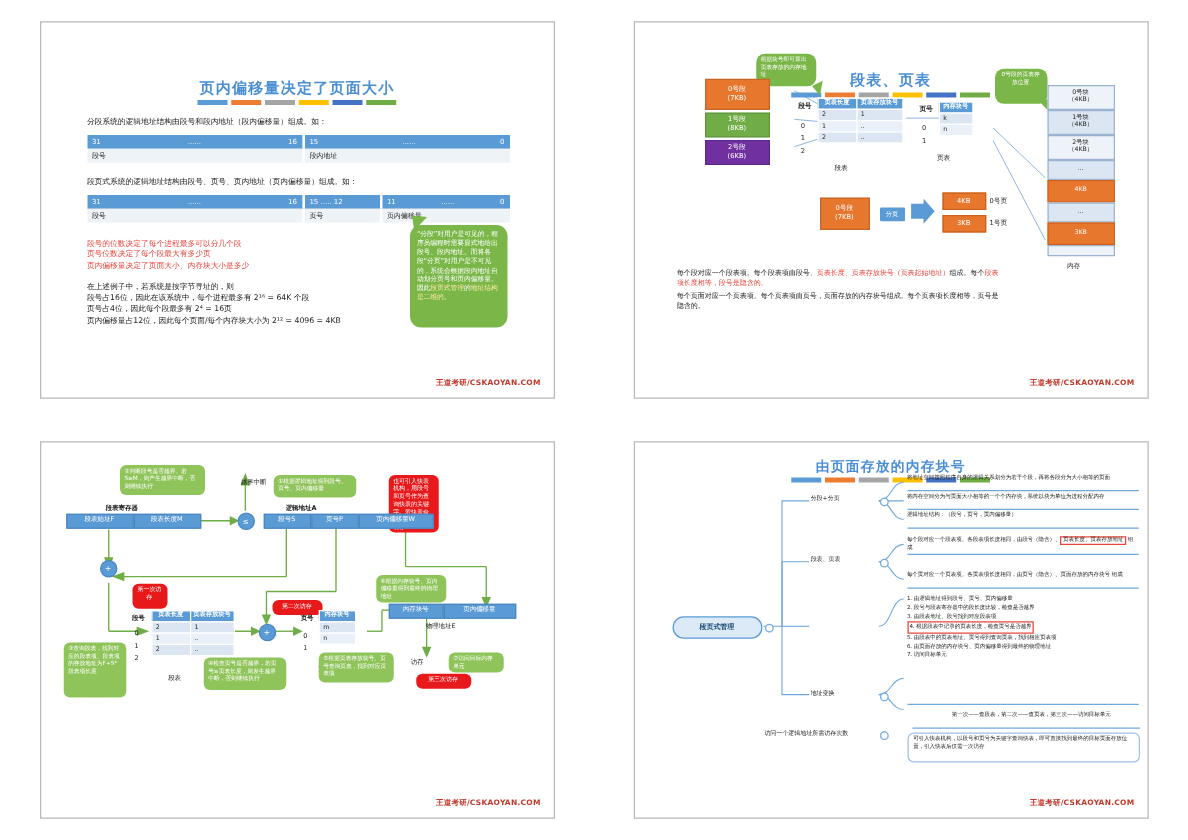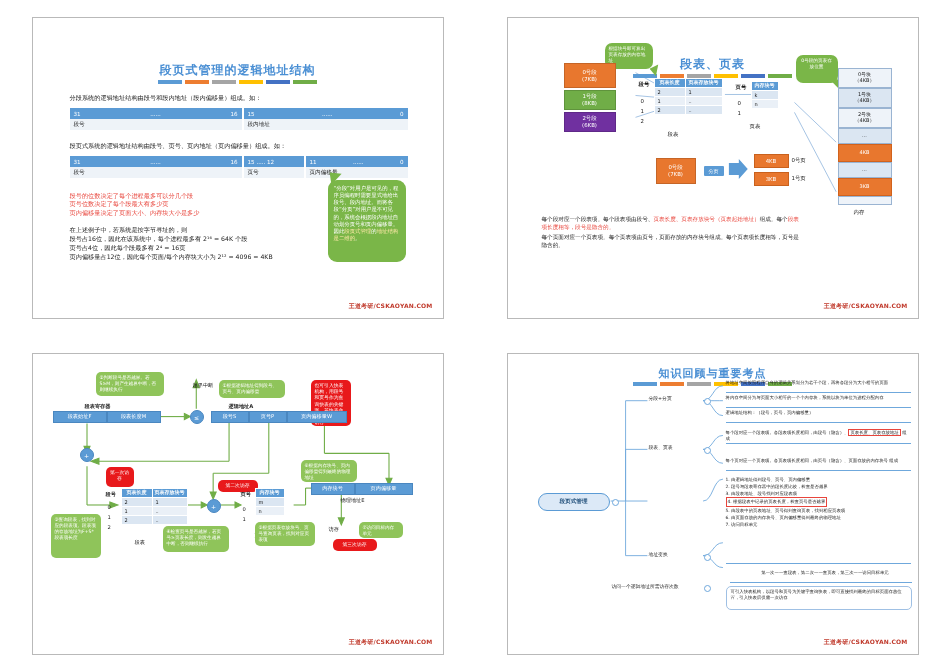--- a/index.html
+++ b/index.html
@@ -118,21 +118,21 @@
 </head>
 <body>
 
 <div class="page">
  <div class="grid">
 
   <div class="cell">
    <div class="slide s1">
     <div class="slide-inner">
 
-      <div class="title" style="top:44px;font-size:12px;">段页式管理的逻辑地址结构</div>
+      <div class="title" style="top:44px;font-size:12px;">页内偏移量决定了页面大小</div>
       <div class="title-rule" style="top:62px;">
         <i style="background:#5b9bd5"></i>
               <i style="background:#ed7d31"></i>
               <i style="background:#a5a5a5"></i>
         <i style="background:#ffc000"></i>
               <i style="background:#4472c4"></i>
               <i style="background:#70ad47"></i>
       </div>
 
       <div class="para" style="left:37px;top:76px;">分段系统的逻辑地址结构由段号和段内地址（段内偏移量）组成。如：</div>
@@ -455,21 +455,21 @@
 
       <div class="footer">王道考研/CSKAOYAN.COM</div>
     </div>
    </div>
   </div>
 
   <div class="cell">
    <div class="slide s4">
     <div class="slide-inner">
 
-      <div class="title" style="top:12px;font-size:11px;">知识回顾与重要考点</div>
+      <div class="title" style="top:12px;font-size:11px;">由页面存放的内存块号</div>
       <div class="title-rule" style="top:28px;">
         <i style="background:#5b9bd5"></i>
               <i style="background:#ed7d31"></i>
               <i style="background:#a5a5a5"></i>
         <i style="background:#ffc000"></i>
               <i style="background:#4472c4"></i>
               <i style="background:#70ad47"></i>
       </div>
 
       <svg class="lines" viewBox="0 0 412 302">

